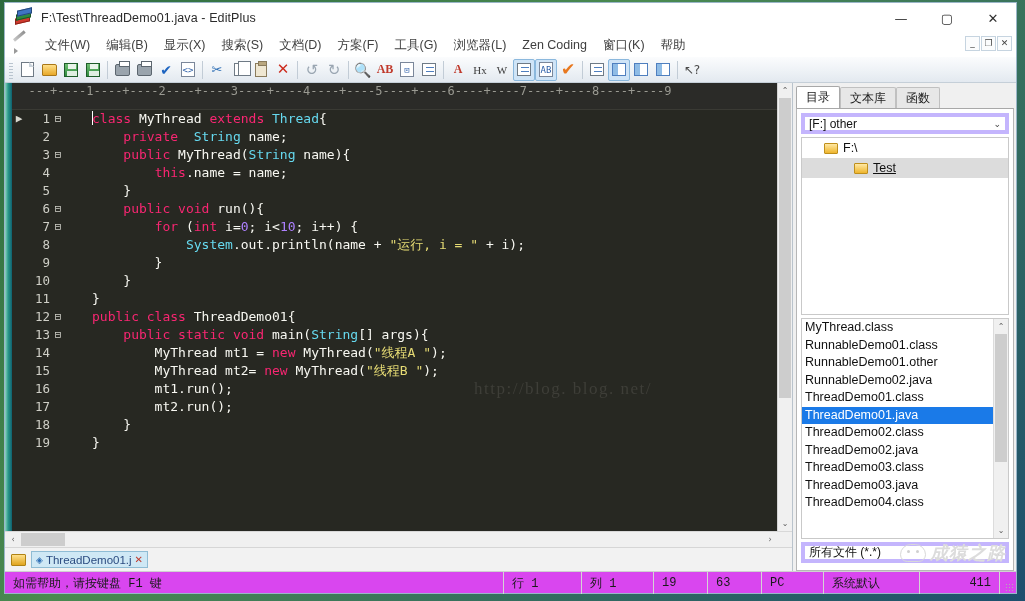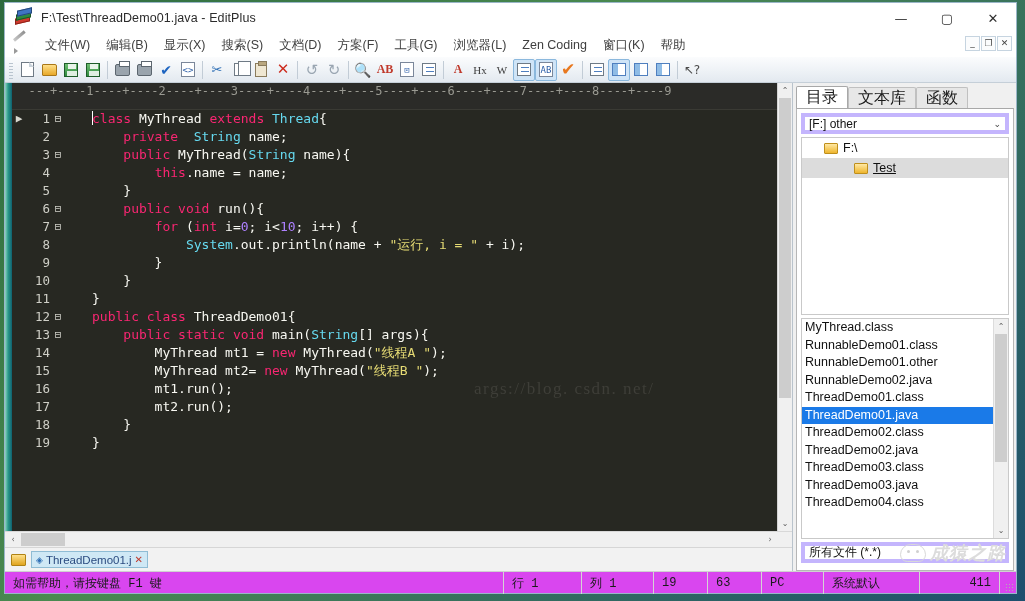--- a/index.html
+++ b/index.html
@@ -190,21 +190,21 @@
     font-size:11.5px; color:#2b4b80;
   }
   .filetab .diamond { color:#2f6fb5; font-size:9px; font-family:"DejaVu Sans", sans-serif;}
   .filetab .tabx { color:#c0392b; font-size:10px; font-family:"DejaVu Sans", sans-serif;}
 
   
   .rightpanel { flex:1 1 auto; display:flex; flex-direction:column; background:#f0f0f0;
     min-width:0; padding:3px 2px 0 3px; }
   .tabsrow { height:22px; display:flex; align-items:flex-end; gap:0px; }
   .ptab {
-    height:21px; padding:0 9px; font-size:16px; color:#1a1a1a;
+    height:21px; padding:0 9px; font-size:12px; color:#1a1a1a;
     display:flex; align-items:center; background:#e7e7e7;
     border:1px solid #c0c0c0; border-bottom:none; border-radius:2px 2px 0 0;
   }
   .ptab.sel { background:#ffffff; height:22px; border-color:#a8a8a8; font-weight:normal;}
   .panel-inner { flex:1 1 auto; display:flex; flex-direction:column; min-height:0;
     border:1px solid #b6b6b6; border-top:1px solid #a8a8a8; background:#ffffff; padding:4px;}
   .combo {
     height:21px; border:4px solid #c4b5fd; background:#ffffff;
     display:flex; align-items:center; padding:0 4px; font-size:12px; color:#111;
     justify-content:space-between; margin-bottom:3px;
@@ -418,21 +418,21 @@
                 <div class="code-line"><span class="gutter-mark"></span><span class="lineno">11</span><span class="fold"></span><span class="ctext"><span class="tk-pl">}</span></span></div>
                 <div class="code-line"><span class="gutter-mark"></span><span class="lineno">12</span><span class="fold">⊟</span><span class="ctext"><span class="tk-kw">public class </span><span class="tk-pl">ThreadDemo01{</span></span></div>
                 <div class="code-line"><span class="gutter-mark"></span><span class="lineno">13</span><span class="fold">⊟</span><span class="ctext"><span class="tk-pl">    </span><span class="tk-kw">public static void </span><span class="tk-pl">main(</span><span class="tk-type">String</span><span class="tk-pl">[] args){</span></span></div>
                 <div class="code-line"><span class="gutter-mark"></span><span class="lineno">14</span><span class="fold"></span><span class="ctext"><span class="tk-pl">        MyThread mt1 = </span><span class="tk-kw">new </span><span class="tk-pl">MyThread(</span><span class="tk-str">"线程A "</span><span class="tk-pl">);</span></span></div>
                 <div class="code-line"><span class="gutter-mark"></span><span class="lineno">15</span><span class="fold"></span><span class="ctext"><span class="tk-pl">        MyThread mt2= </span><span class="tk-kw">new </span><span class="tk-pl">MyThread(</span><span class="tk-str">"线程B "</span><span class="tk-pl">);</span></span></div>
                 <div class="code-line"><span class="gutter-mark"></span><span class="lineno">16</span><span class="fold"></span><span class="ctext"><span class="tk-pl">        mt1.run();</span></span></div>
                 <div class="code-line"><span class="gutter-mark"></span><span class="lineno">17</span><span class="fold"></span><span class="ctext"><span class="tk-pl">        mt2.run();</span></span></div>
                 <div class="code-line"><span class="gutter-mark"></span><span class="lineno">18</span><span class="fold"></span><span class="ctext"><span class="tk-pl">    }</span></span></div>
                 <div class="code-line"><span class="gutter-mark"></span><span class="lineno">19</span><span class="fold"></span><span class="ctext"><span class="tk-pl">}</span></span></div>
               </div>
-            <div class="watermark">args://blog. csdn. net/</div>
+            <div class="watermark">http://blog. blog. net/</div>
           </div>
           <div class="vscroll">
             <div class="vsb-arrow">⌃</div>
             <div class="vsb-track">
                 <div class="vsb-thumb"></div>
               </div>
             <div class="vsb-arrow">⌄</div>
           </div>
         </div>
         <div class="hscroll-row">

